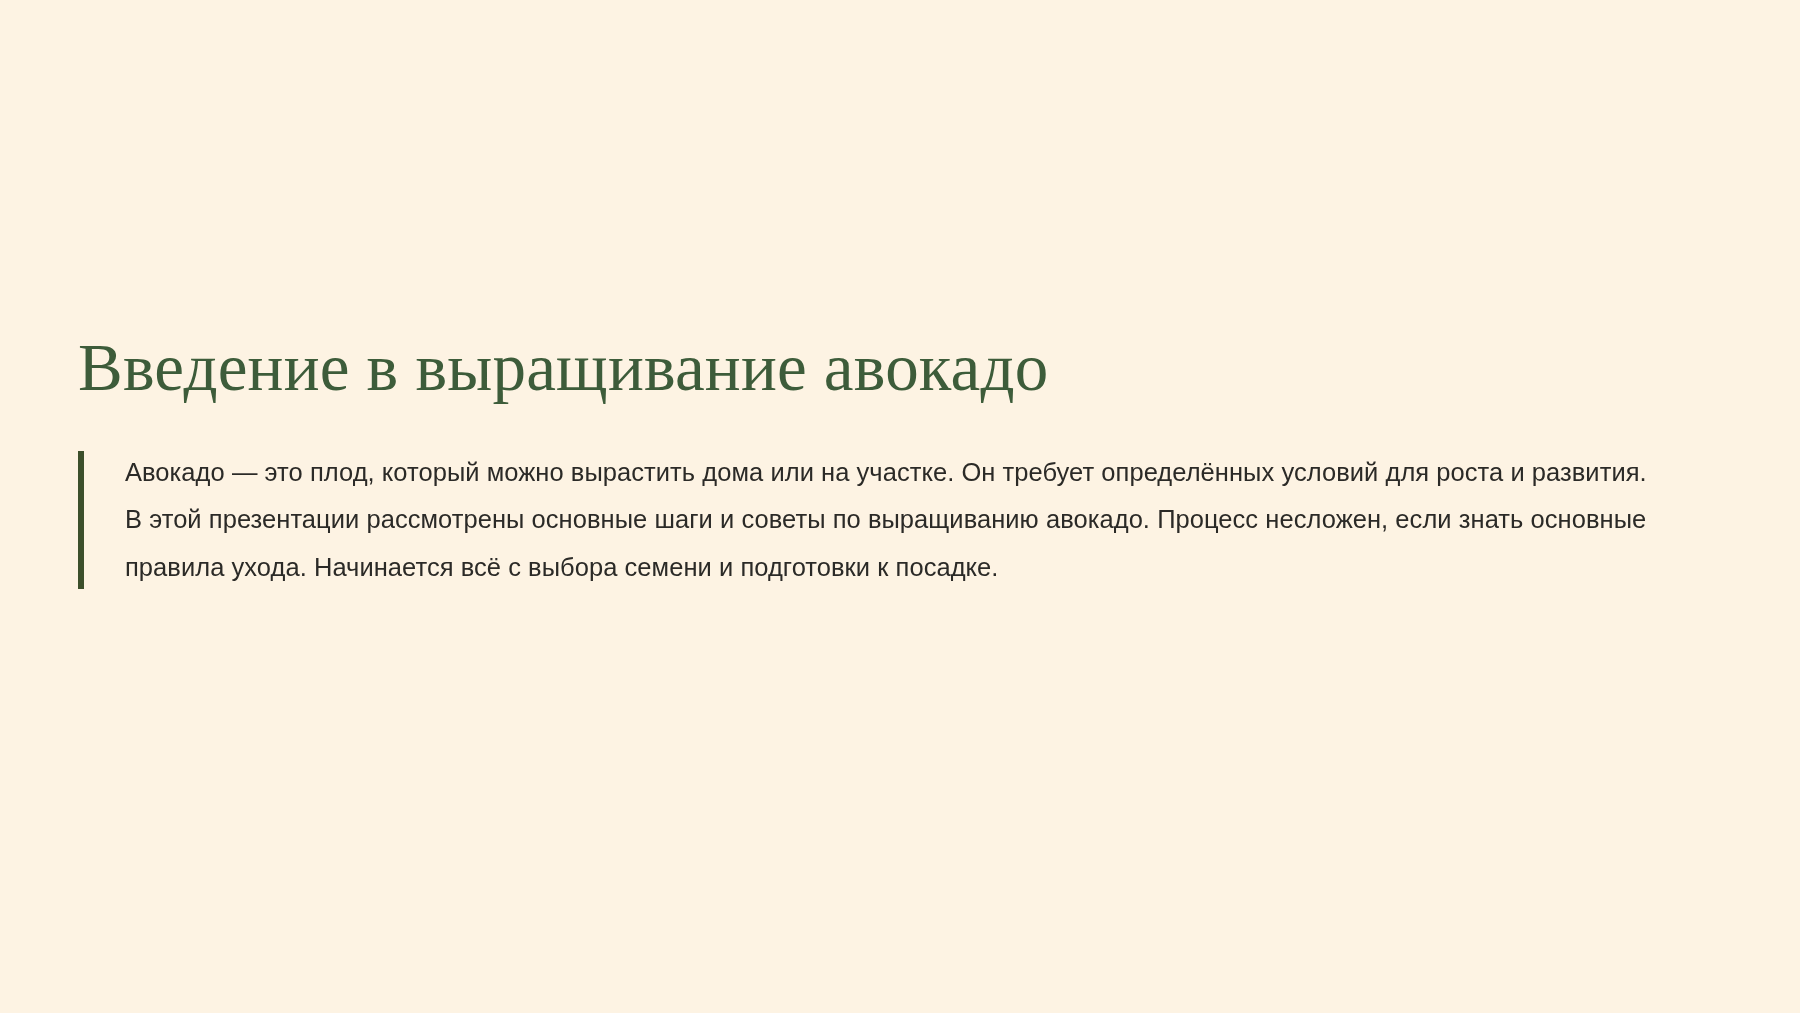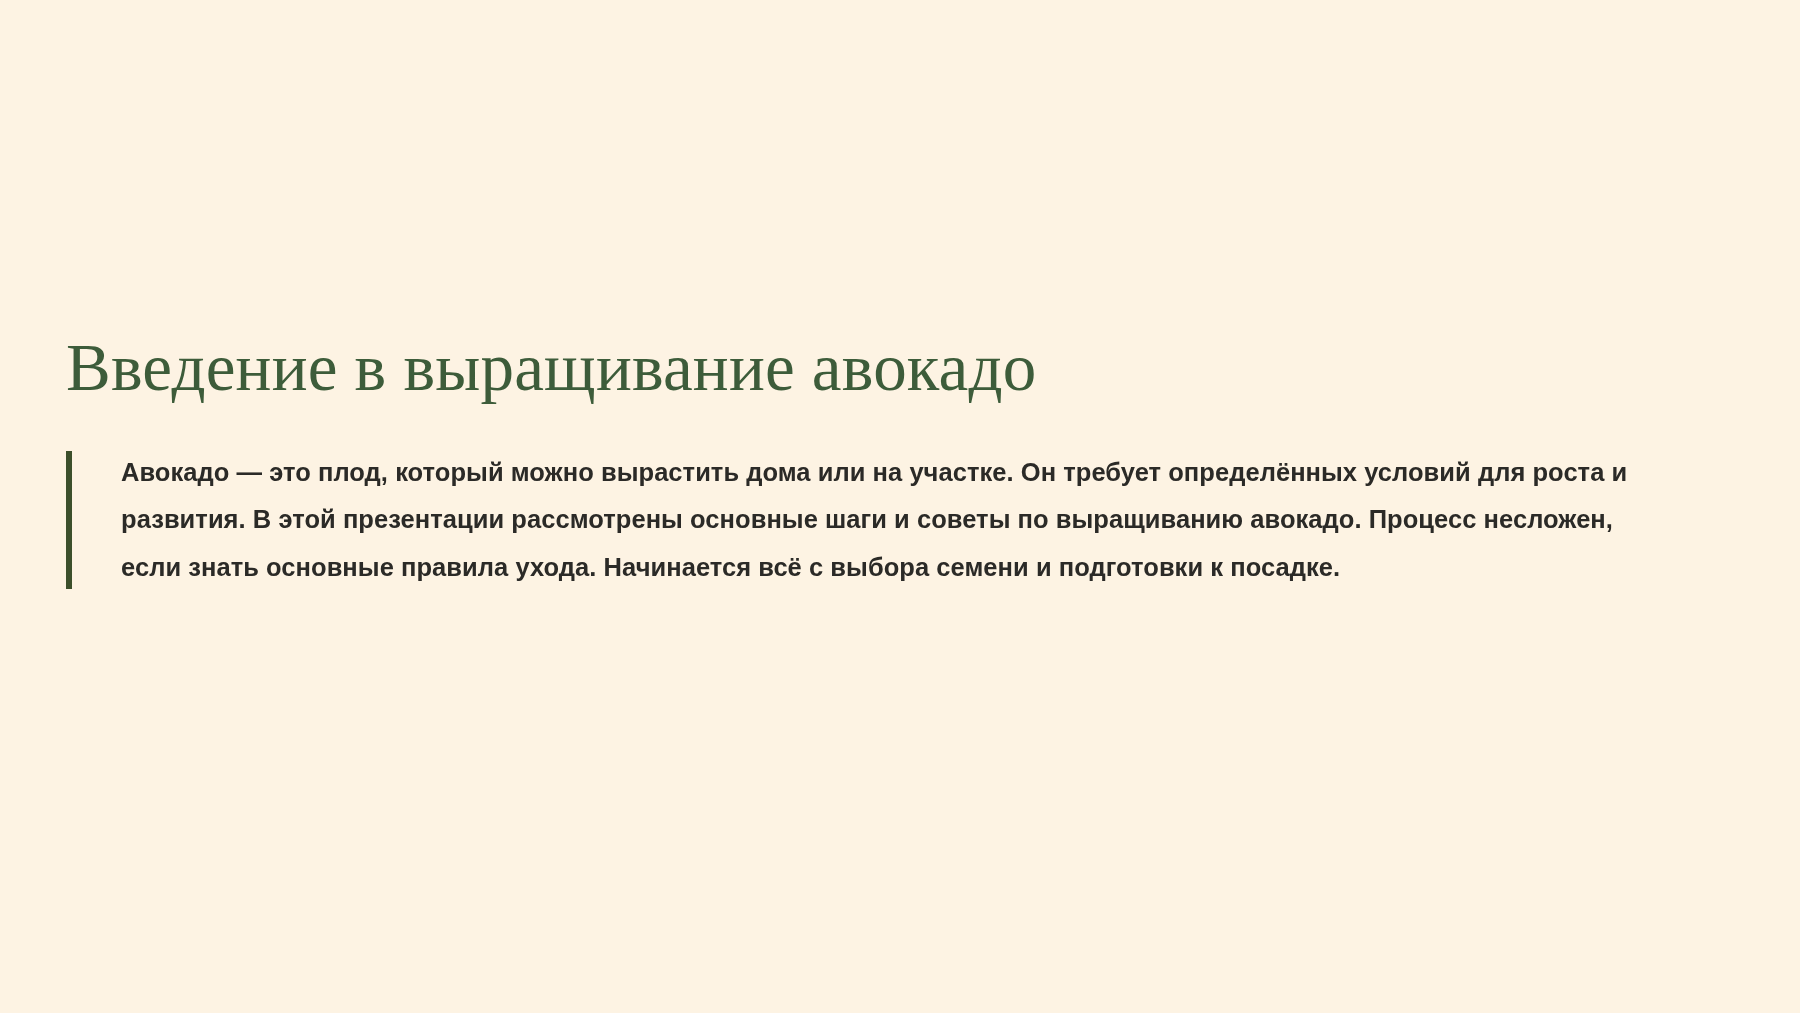--- a/index.html
+++ b/index.html
@@ -20,21 +20,21 @@
   .slide {
     position: relative;
     width: 1800px;
     height: 1013px;
     background: #FDF3E3;
     box-sizing: border-box;
   }
 
   .slide-content {
     position: absolute;
-    left: 66px;
+    left: 78px;
     top: 330px;
     width: 1620px;
   }
 
   .slide-title {
     font-family: "Liberation Serif", "DejaVu Serif", serif;
     font-size: 67px;
     font-weight: 400;
     line-height: 1.12;
     color: #3D5C3A;
@@ -55,24 +55,24 @@
     top: 2px;
     bottom: 2px;
     width: 6px;
     background: #3C4F2B;
     border-radius: 0;
   }
 
   .body-text {
     font-family: "Liberation Sans", sans-serif;
     font-size: 25.5px;
-    font-weight: 700;
+    font-weight: 400;
     line-height: 1.86;
     color: #2B2A27;
-    margin: 8px;
+    margin: 0;
     letter-spacing: 0.05px;
     max-width: 1545px;
     text-align: left;
   }
 </style>
 </head>
 <body>
 
 <div class="slide">
 

